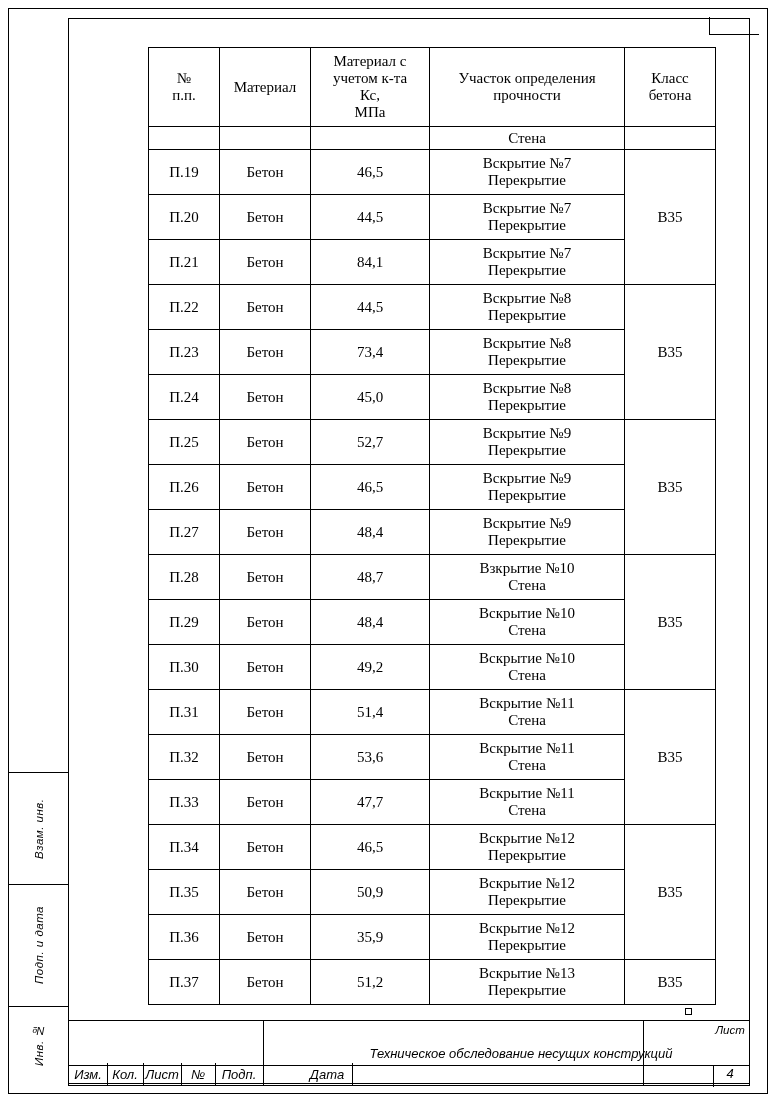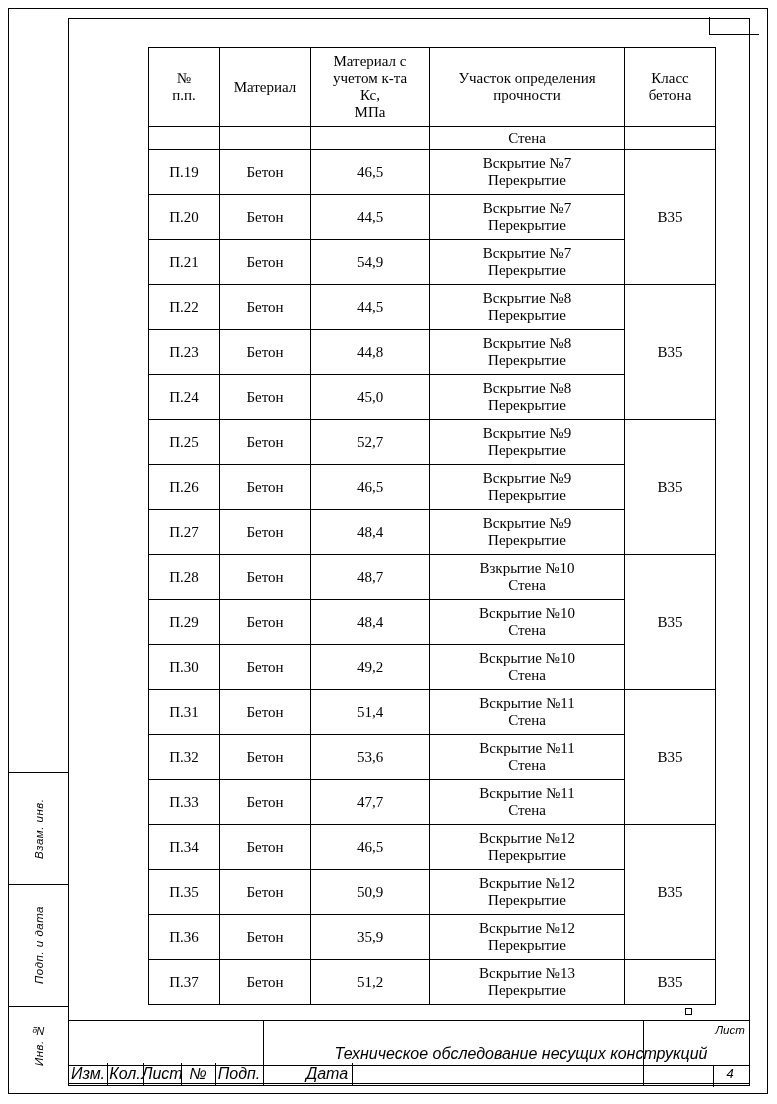--- a/index.html
+++ b/index.html
@@ -163,35 +163,35 @@
   }
   .stamp-cell {
     position: absolute;
     bottom: 0;
     height: 22px;
     display: flex;
     align-items: center;
     justify-content: center;
     font-family: "Liberation Sans", sans-serif;
     font-style: italic;
-    font-size: 16px;
+    font-size: 13px;
   }
   .doc-title {
     position: absolute;
     left: 262px;
     top: 2px;
     width: 380px;
     height: 62px;
     display: flex;
     flex-direction: column;
     align-items: center;
     justify-content: center;
     font-family: "Liberation Sans", sans-serif;
     font-style: italic;
-    font-size: 16px;
+    font-size: 13px;
     line-height: 1.55;
     color: #000;
   }
   .sheet-word {
     position: absolute;
     right: 2px;
     top: 3px;
     width: 34px;
     text-align: center;
     font-family: "Liberation Sans", sans-serif;
@@ -282,41 +282,41 @@
         <td class="c1 cell">Бетон</td>
         <td class="c2 cell">44,5</td>
         <td class="c3 cell two-line">
           <span>Вскрытие №7</span>
           <span>Перекрытие</span>
         </td>
       </tr>
       <tr>
         <td class="c0 cell">П.21</td>
         <td class="c1 cell">Бетон</td>
-        <td class="c2 cell">54,9</td>
+        <td class="c2 cell">84,1</td>
         <td class="c3 cell two-line">
           <span>Вскрытие №7</span>
           <span>Перекрытие</span>
         </td>
       </tr>
 
       <tr>
         <td class="c0 cell">П.22</td>
         <td class="c1 cell">Бетон</td>
         <td class="c2 cell">44,5</td>
         <td class="c3 cell two-line">
           <span>Вскрытие №8</span>
           <span>Перекрытие</span>
         </td>
         <td class="c4 cell" rowspan="3">В35</td>
       </tr>
       <tr>
         <td class="c0 cell">П.23</td>
         <td class="c1 cell">Бетон</td>
-        <td class="c2 cell">44,8</td>
+        <td class="c2 cell">73,4</td>
         <td class="c3 cell two-line">
           <span>Вскрытие №8</span>
           <span>Перекрытие</span>
         </td>
       </tr>
       <tr>
         <td class="c0 cell">П.24</td>
         <td class="c1 cell">Бетон</td>
         <td class="c2 cell">45,0</td>
         <td class="c3 cell two-line">

